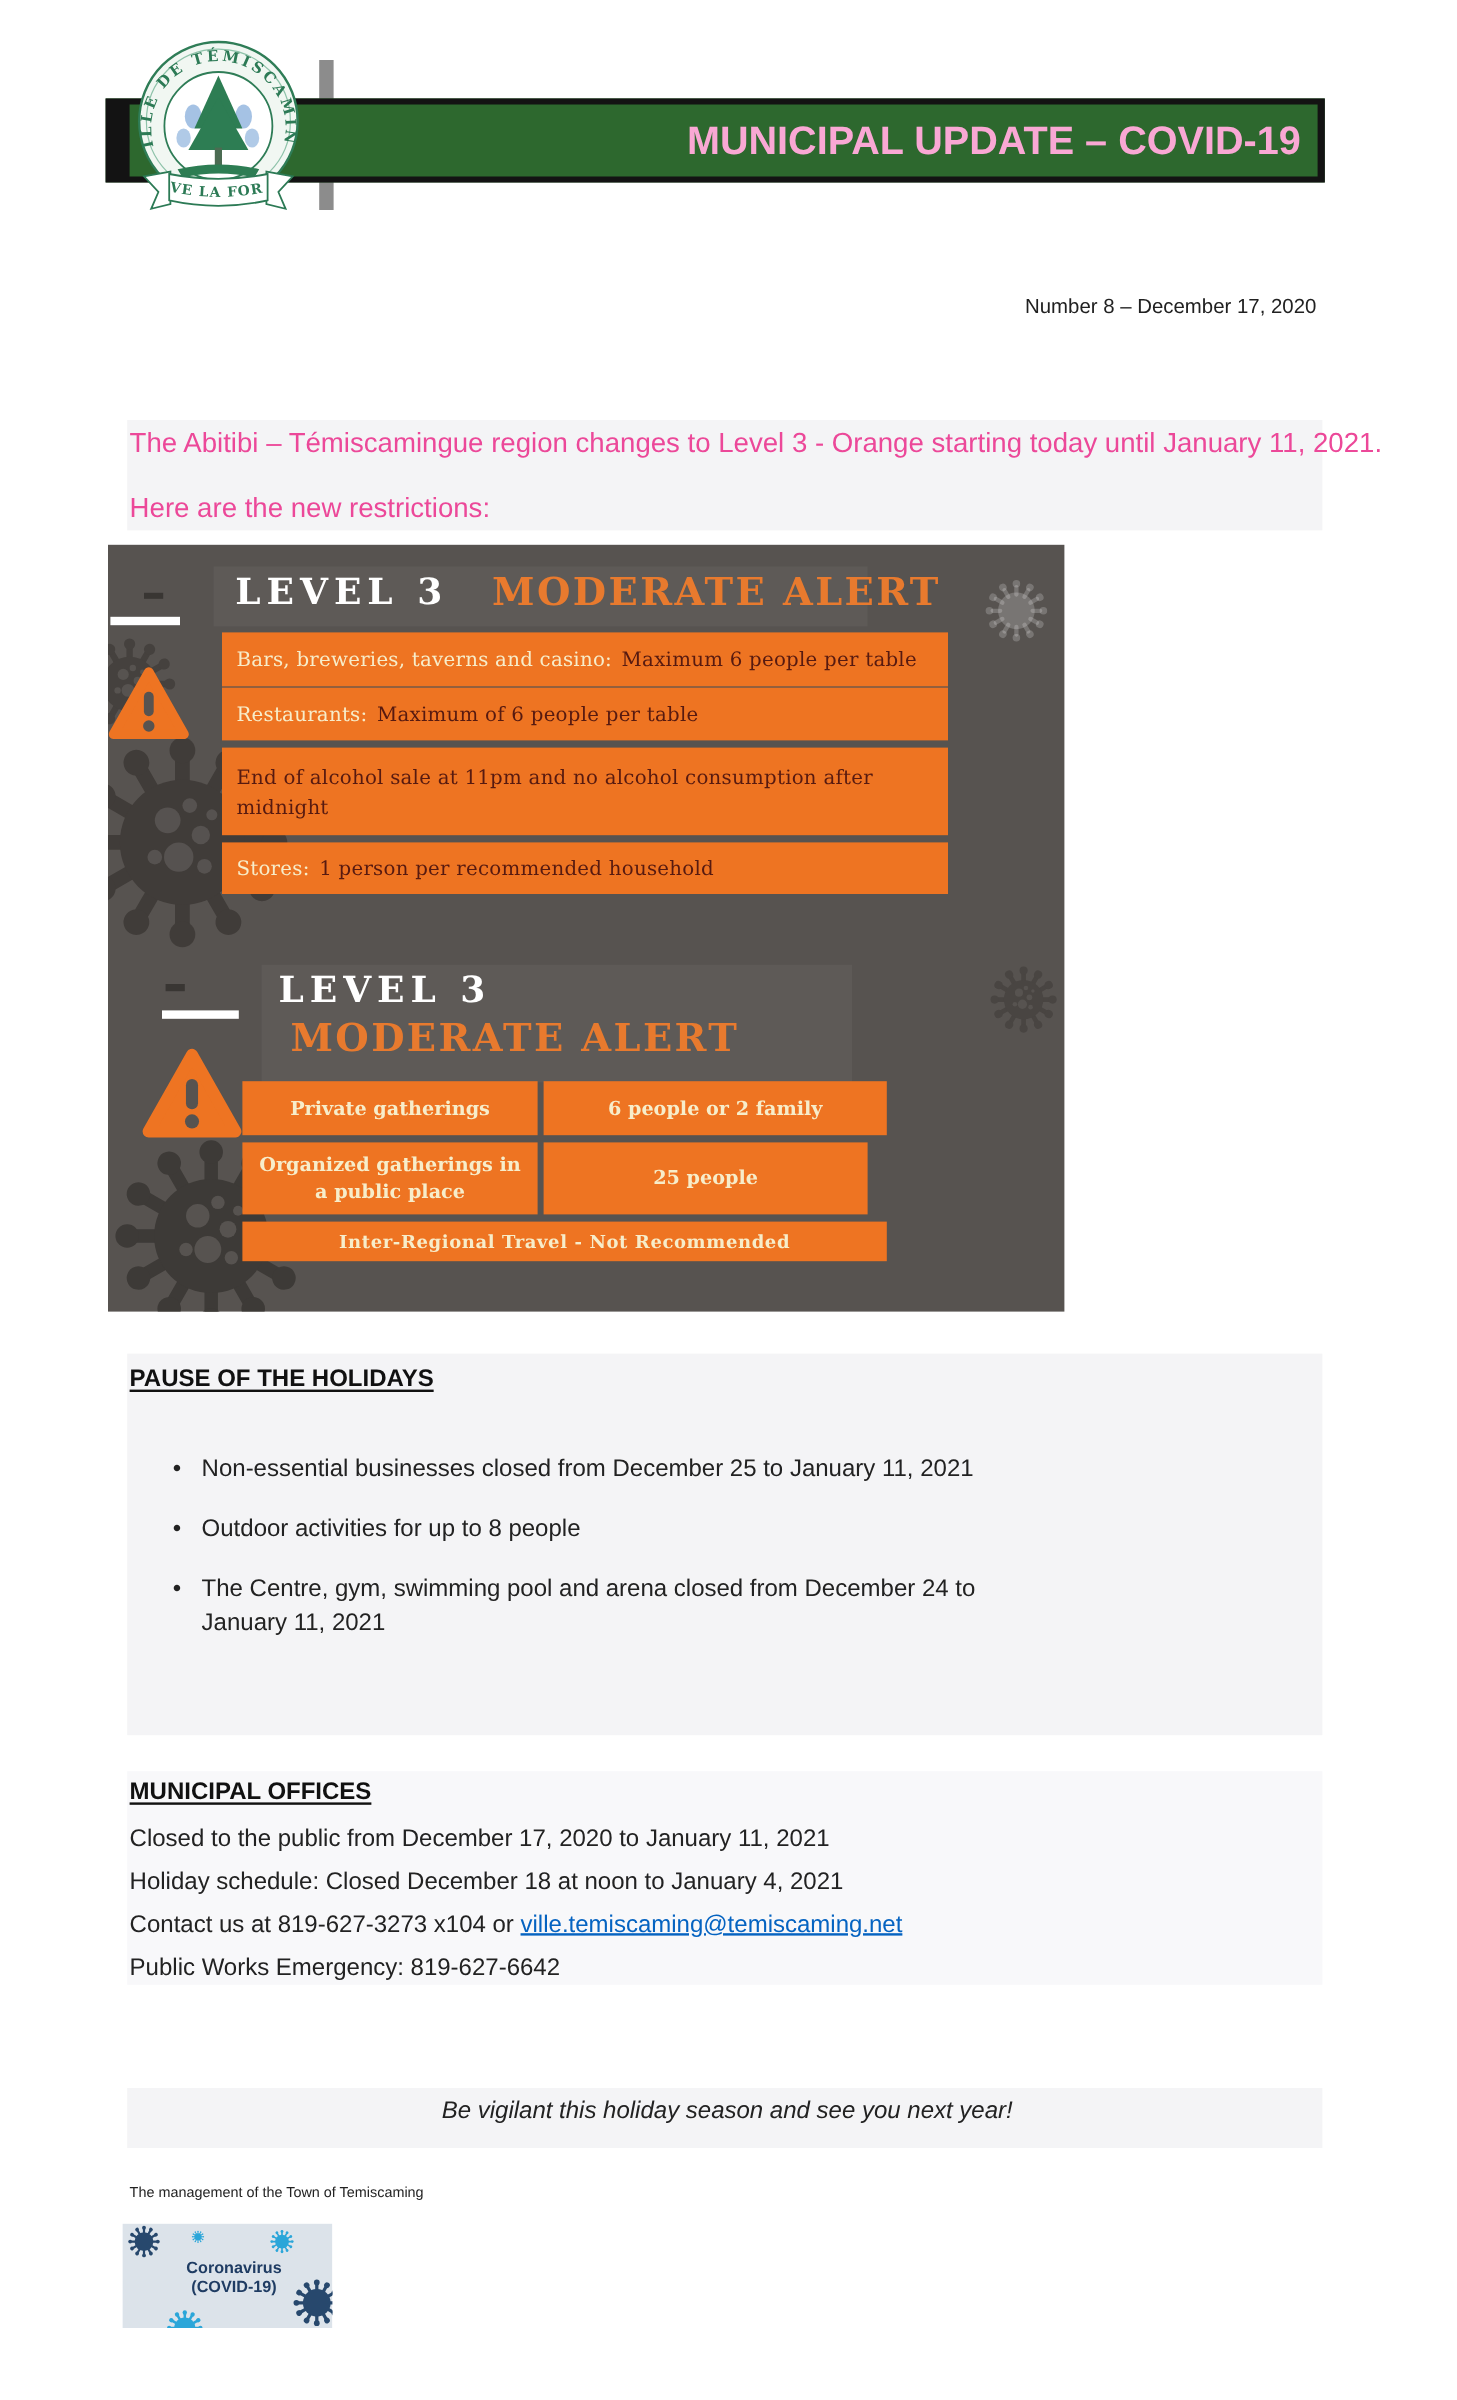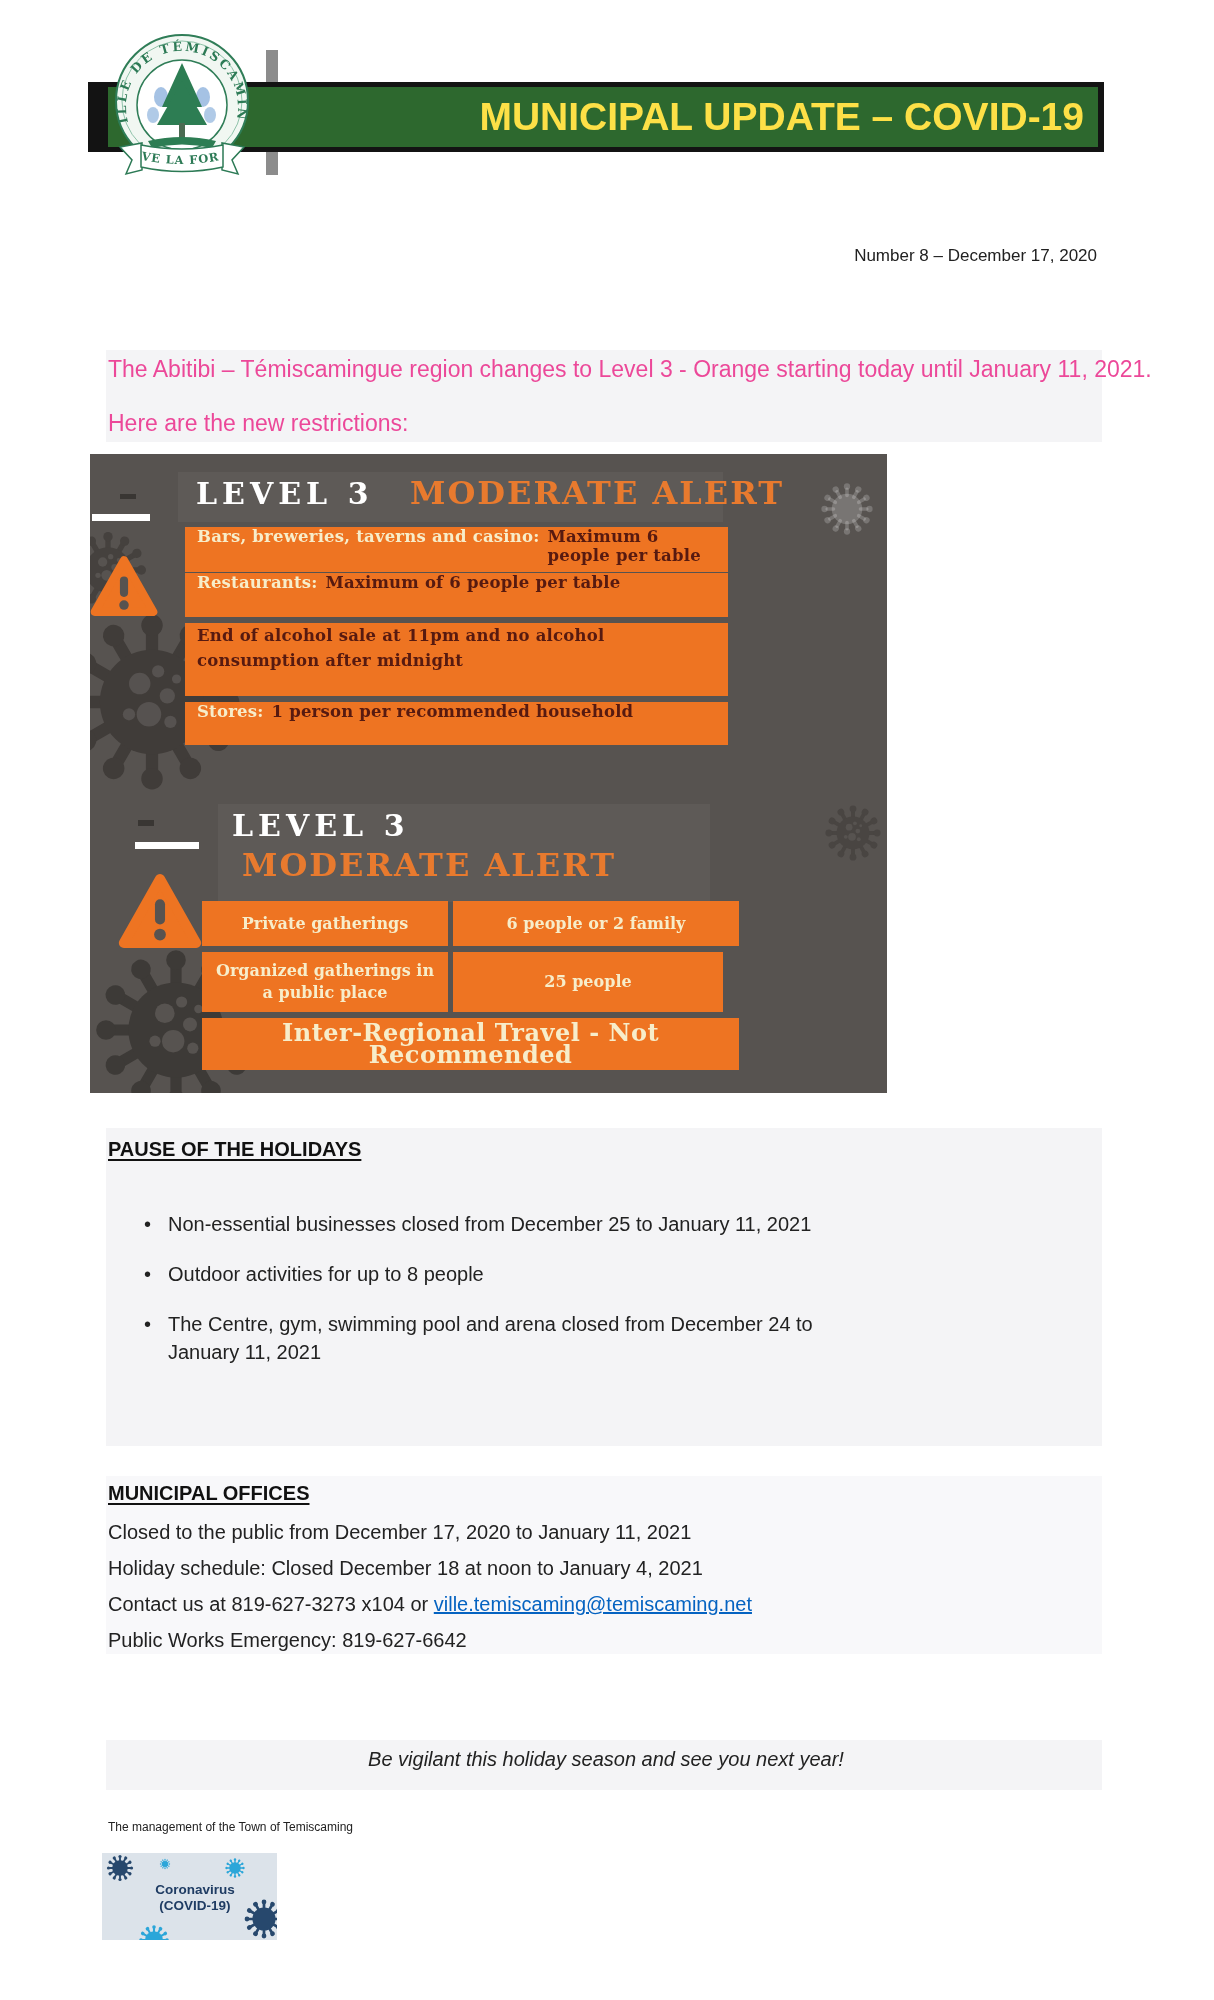--- a/index.html
+++ b/index.html
@@ -13,21 +13,21 @@
   #shade-pause{left:106px;top:1128px;width:996px;height:318px;}
   #shade-offices{left:106px;top:1476px;width:996px;height:178px;background:#f8f8fa;}
   #shade-closing{left:106px;top:1740px;width:996px;height:50px;}
 
   
   #gray-bar{position:absolute;left:266px;top:50px;width:12px;height:125px;background:#8c8c8c;}
   #banner{position:absolute;left:88px;top:82px;width:1016px;height:70px;background:#2d682e;
           box-sizing:border-box;border-top:5px solid #131313;border-bottom:5px solid #131313;
           border-right:6px solid #131313;border-left:20px solid #131313;}
   #banner-title{position:absolute;right:14px;top:0;height:60px;line-height:60px;
-          color:#fde047;font-size:39px;font-weight:700;white-space:nowrap;}
+          color:#f9a8d4;font-size:33px;font-weight:700;white-space:nowrap;}
   #crest{position:absolute;left:103px;top:28px;width:158px;height:152px;}
 
   #issue{position:absolute;left:88px;top:246px;width:1009px;text-align:right;font-size:17px;color:#212121;}
   #doc-title{position:absolute;left:104px;top:296px;width:1004px;text-align:center;
           font-size:21px;font-weight:700;color:#111;text-decoration:underline;text-underline-offset:3px;}
   #para1,#para2{position:absolute;left:108px;font-size:23px;color:#ec4899;}
   #para1{top:356px;} #para2{top:410px;}
 
   
   #ig{position:absolute;left:90px;top:454px;width:797px;height:639px;background:#575350;
@@ -46,36 +46,36 @@
   #s1-level{left:106px;top:22px;} #s1-alert{left:320px;top:20px;}
   #s2-level{left:142px;top:354px;} #s2-alert{left:152px;top:392px;}
   .ig-svg{position:absolute;}
   #vir1{left:-22px;top:76px;width:80px;height:80px;}
   #vir2{left:-30px;top:156px;width:184px;height:184px;}
   #vir3{left:2px;top:492px;width:168px;height:168px;}
   #vir4{left:730px;top:28px;width:54px;height:54px;}
   #vir5{left:734px;top:350px;width:58px;height:58px;}
   #tri1{left:0px;top:100px;width:68px;height:64px;}
   #tri2{left:28px;top:418px;width:84px;height:78px;}
-  .igrow{position:absolute;left:95px;width:543px;background:#ee7422;display:flex;
-         padding:0 12px;box-sizing:border-box;font-size:16.5px;font-weight:700;letter-spacing:.2px;}
+  .igrow{position:absolute;left:95px;width:605px;background:#ee7422;display:flex;align-items:center;
+         padding:0 12px;box-sizing:border-box;font-size:16.5px;font-weight:400;letter-spacing:.2px;}
   #igr1{top:73px;height:45px;} #igr2{top:119px;height:44px;}
   #igr3{top:169px;height:73px;} #igr4{top:248px;height:43px;}
   .ig-label{color:#f7edca;margin-right:8px;white-space:nowrap;}
   .ig-label:empty{display:none;}
   .ig-value{color:#571a10;}
   #igr3 .ig-value{width:560px;line-height:25px;}
   .ig2box{position:absolute;background:#ee7422;display:flex;align-items:center;justify-content:center;
           text-align:center;color:#f7edca;font-size:16px;font-weight:600;box-sizing:border-box;
           padding:0 10px;line-height:22px;}
   #p0l{left:112px;top:447px;width:246px;height:45px;}
   #p0r{left:363px;top:447px;width:286px;height:45px;}
   #p1l{left:112px;top:498px;width:246px;height:60px;}
   #p1r{left:363px;top:498px;width:270px;height:60px;}
-  #igbanner{left:112px;top:564px;width:537px;height:52px;font-size:24px;letter-spacing:.5px;}
+  #igbanner{left:112px;top:564px;width:537px;height:33px;font-size:15px;letter-spacing:.5px;}
 
   
   #pause-h{position:absolute;left:108px;top:1138px;font-size:20px;font-weight:700;color:#111;
            text-decoration:underline;text-underline-offset:3px;}
   #bullets{position:absolute;left:128px;top:1210px;width:800px;list-style:none;margin:0;padding:0;}
   #bullets li{position:relative;padding-left:40px;margin-bottom:22px;font-size:20px;line-height:28px;
            color:#222;max-width:700px;}
   #bullets li::before{content:"\2022";position:absolute;left:16px;top:0;}
 
   

